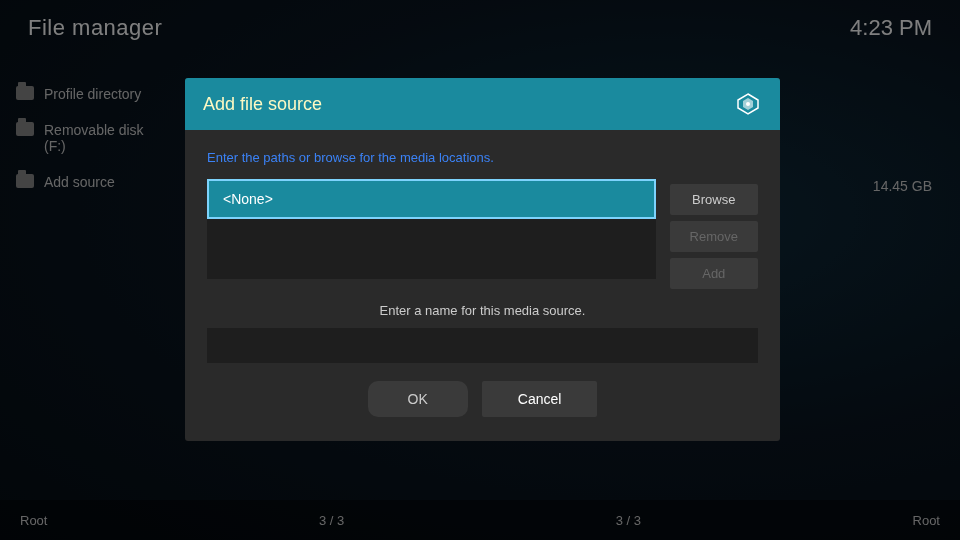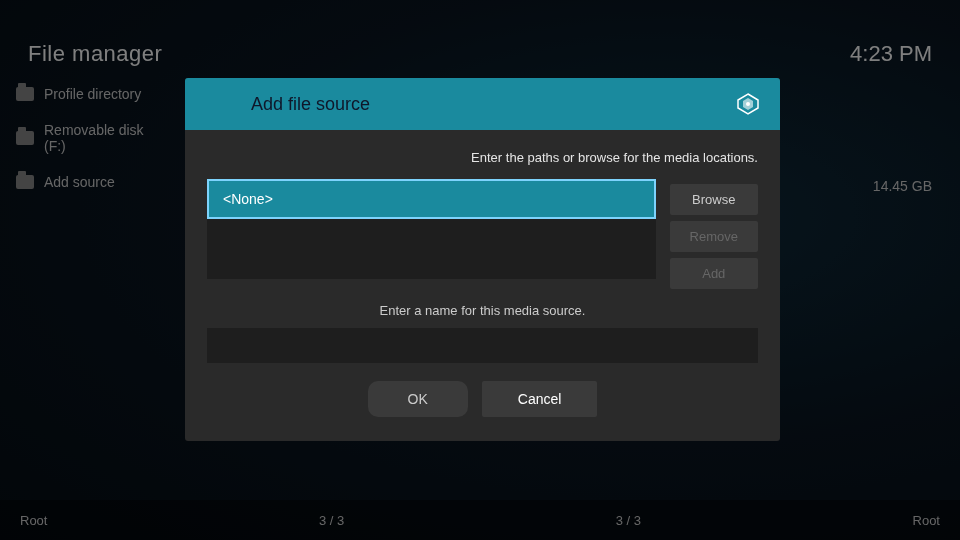--- a/index.html
+++ b/index.html
@@ -26,21 +26,20 @@
       position: absolute;
       top: 0;
       left: 0;
       right: 0;
       height: 56px;
       display: flex;
       align-items: center;
       justify-content: space-between;
       padding: 0 28px;
       z-index: 10;
-      margin-top: 26px;
     }
 
     .header-title {
       color: #ffffff;
       font-size: 22px;
       font-weight: 300;
       letter-spacing: 0.5px;
     }
 
     .header-time {
@@ -56,21 +55,20 @@
       left: 0;
       top: 56px;
       width: 170px;
       bottom: 40px;
       z-index: 5;
       padding-top: 20px;
     }
 
     .sidebar-item {
       display: flex;
-      align-items: center;
       padding: 10px 16px;
       color: #cccccc;
       font-size: 14px;
       cursor: pointer;
       gap: 10px;
     }
 
     .sidebar-icon {
       width: 18px;
       height: 14px;
@@ -143,48 +141,47 @@
 
     .dialog-header {
       background: #1a8a9e;
       padding: 12px 18px;
       display: flex;
       align-items: center;
       justify-content: space-between;
     }
 
     .dialog-title {
-      color: #0f172a;
+      color: #fef9c3;
       font-size: 18px;
       font-weight: 400;
-      margin-left: 48px;
     }
 
     .dialog-kodi-icon {
       width: 28px;
       height: 28px;
       display: flex;
       align-items: center;
       justify-content: center;
     }
 
     .kodi-logo {
       width: 24px;
       height: 24px;
     }
 
     .dialog-body {
       padding: 20px 22px;
     }
 
     .dialog-instruction {
-      color: #e5e5e5;
+      color: #3b82f6;
       font-size: 13px;
       margin-bottom: 14px;
-      text-align: right;
+      text-align: left;
     }
 
     .path-row {
       display: flex;
       align-items: center;
       gap: 0;
       margin-bottom: 10px;
     }
 
     .path-input-wrapper {

